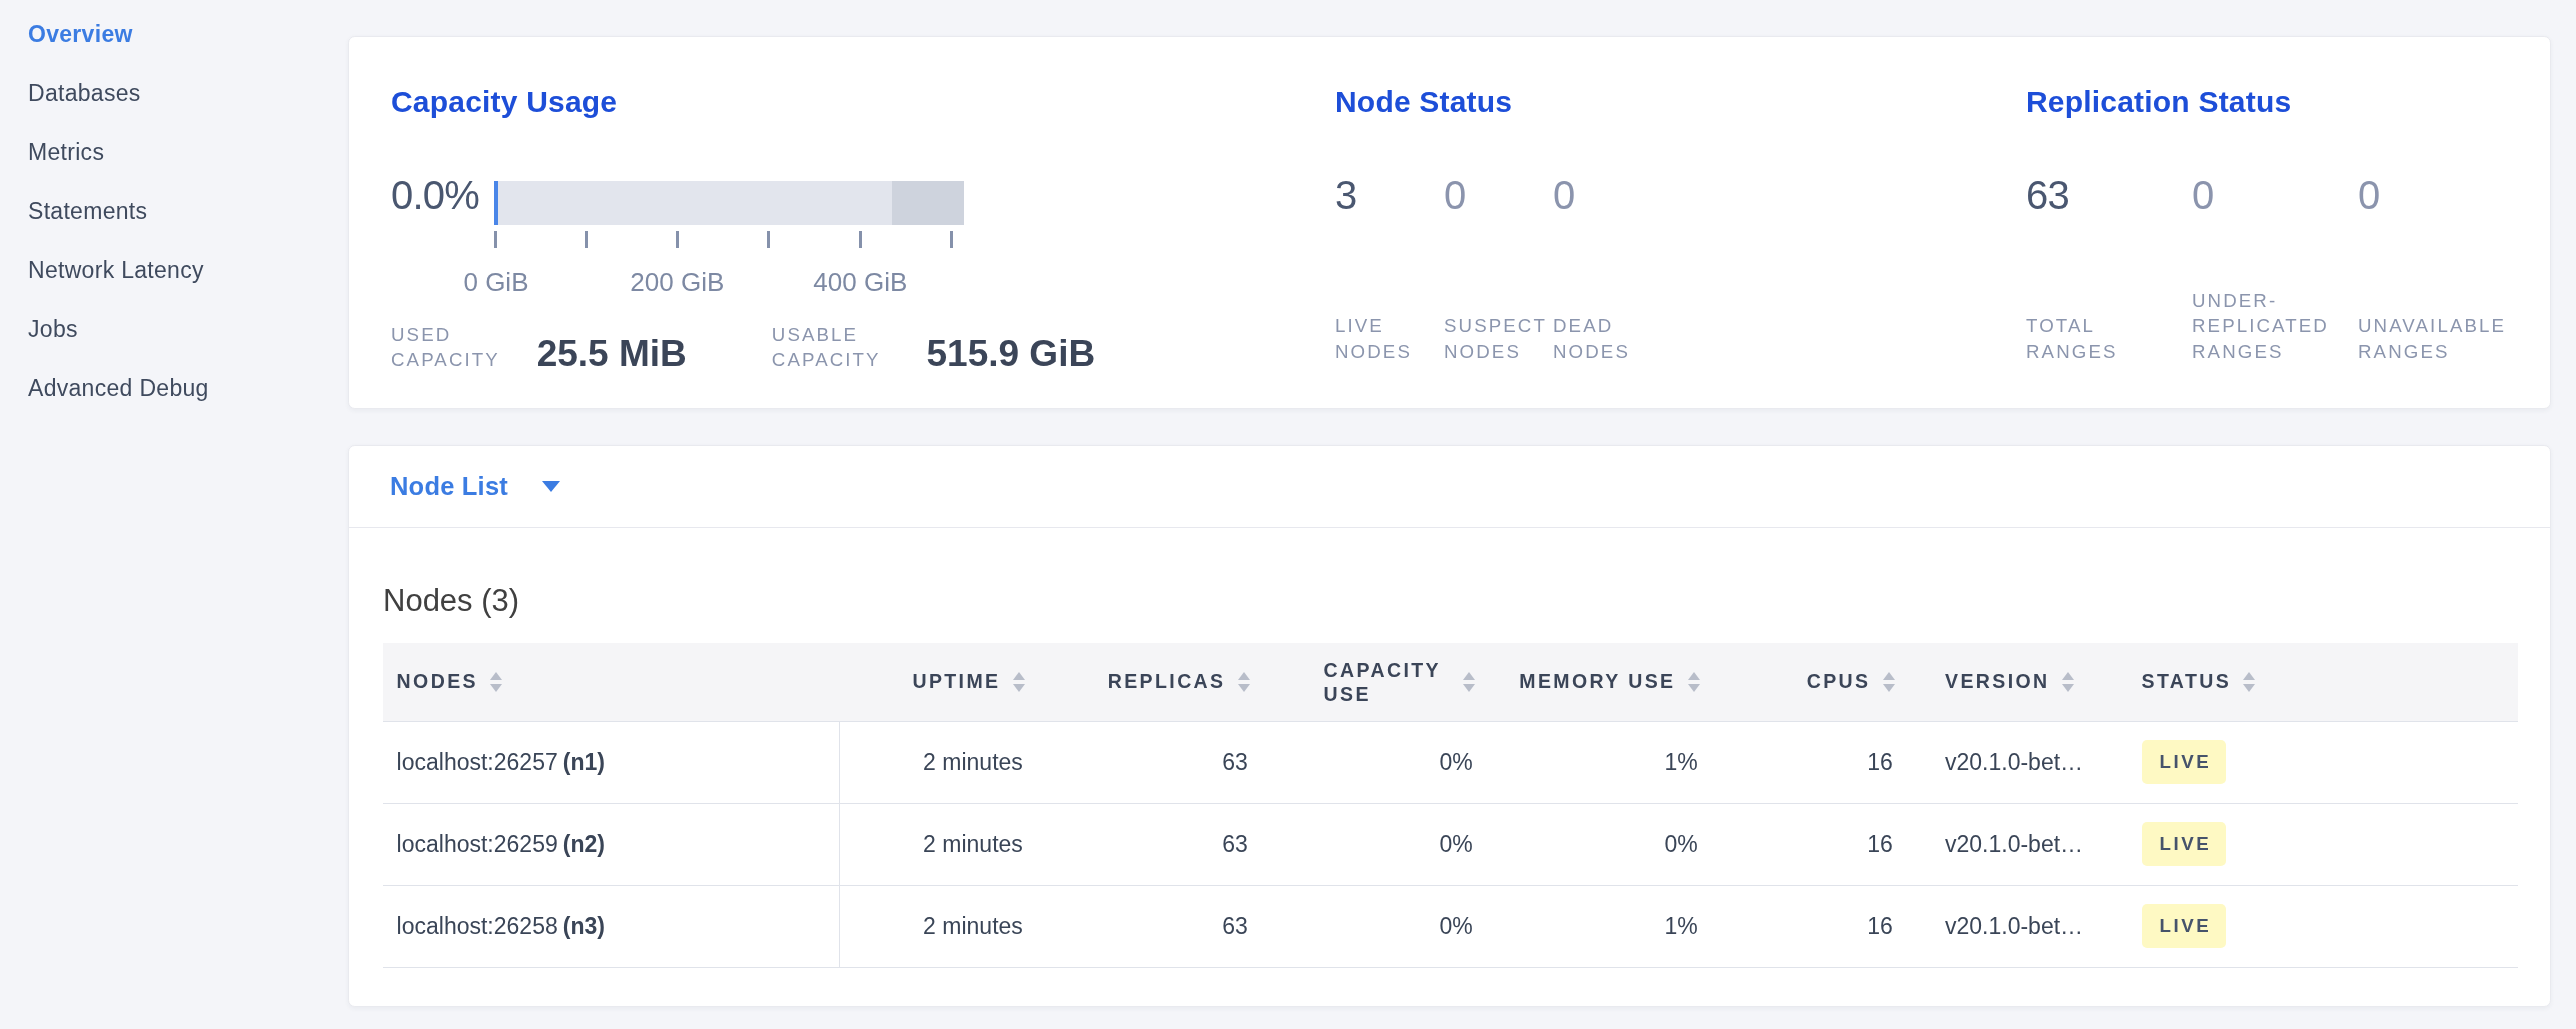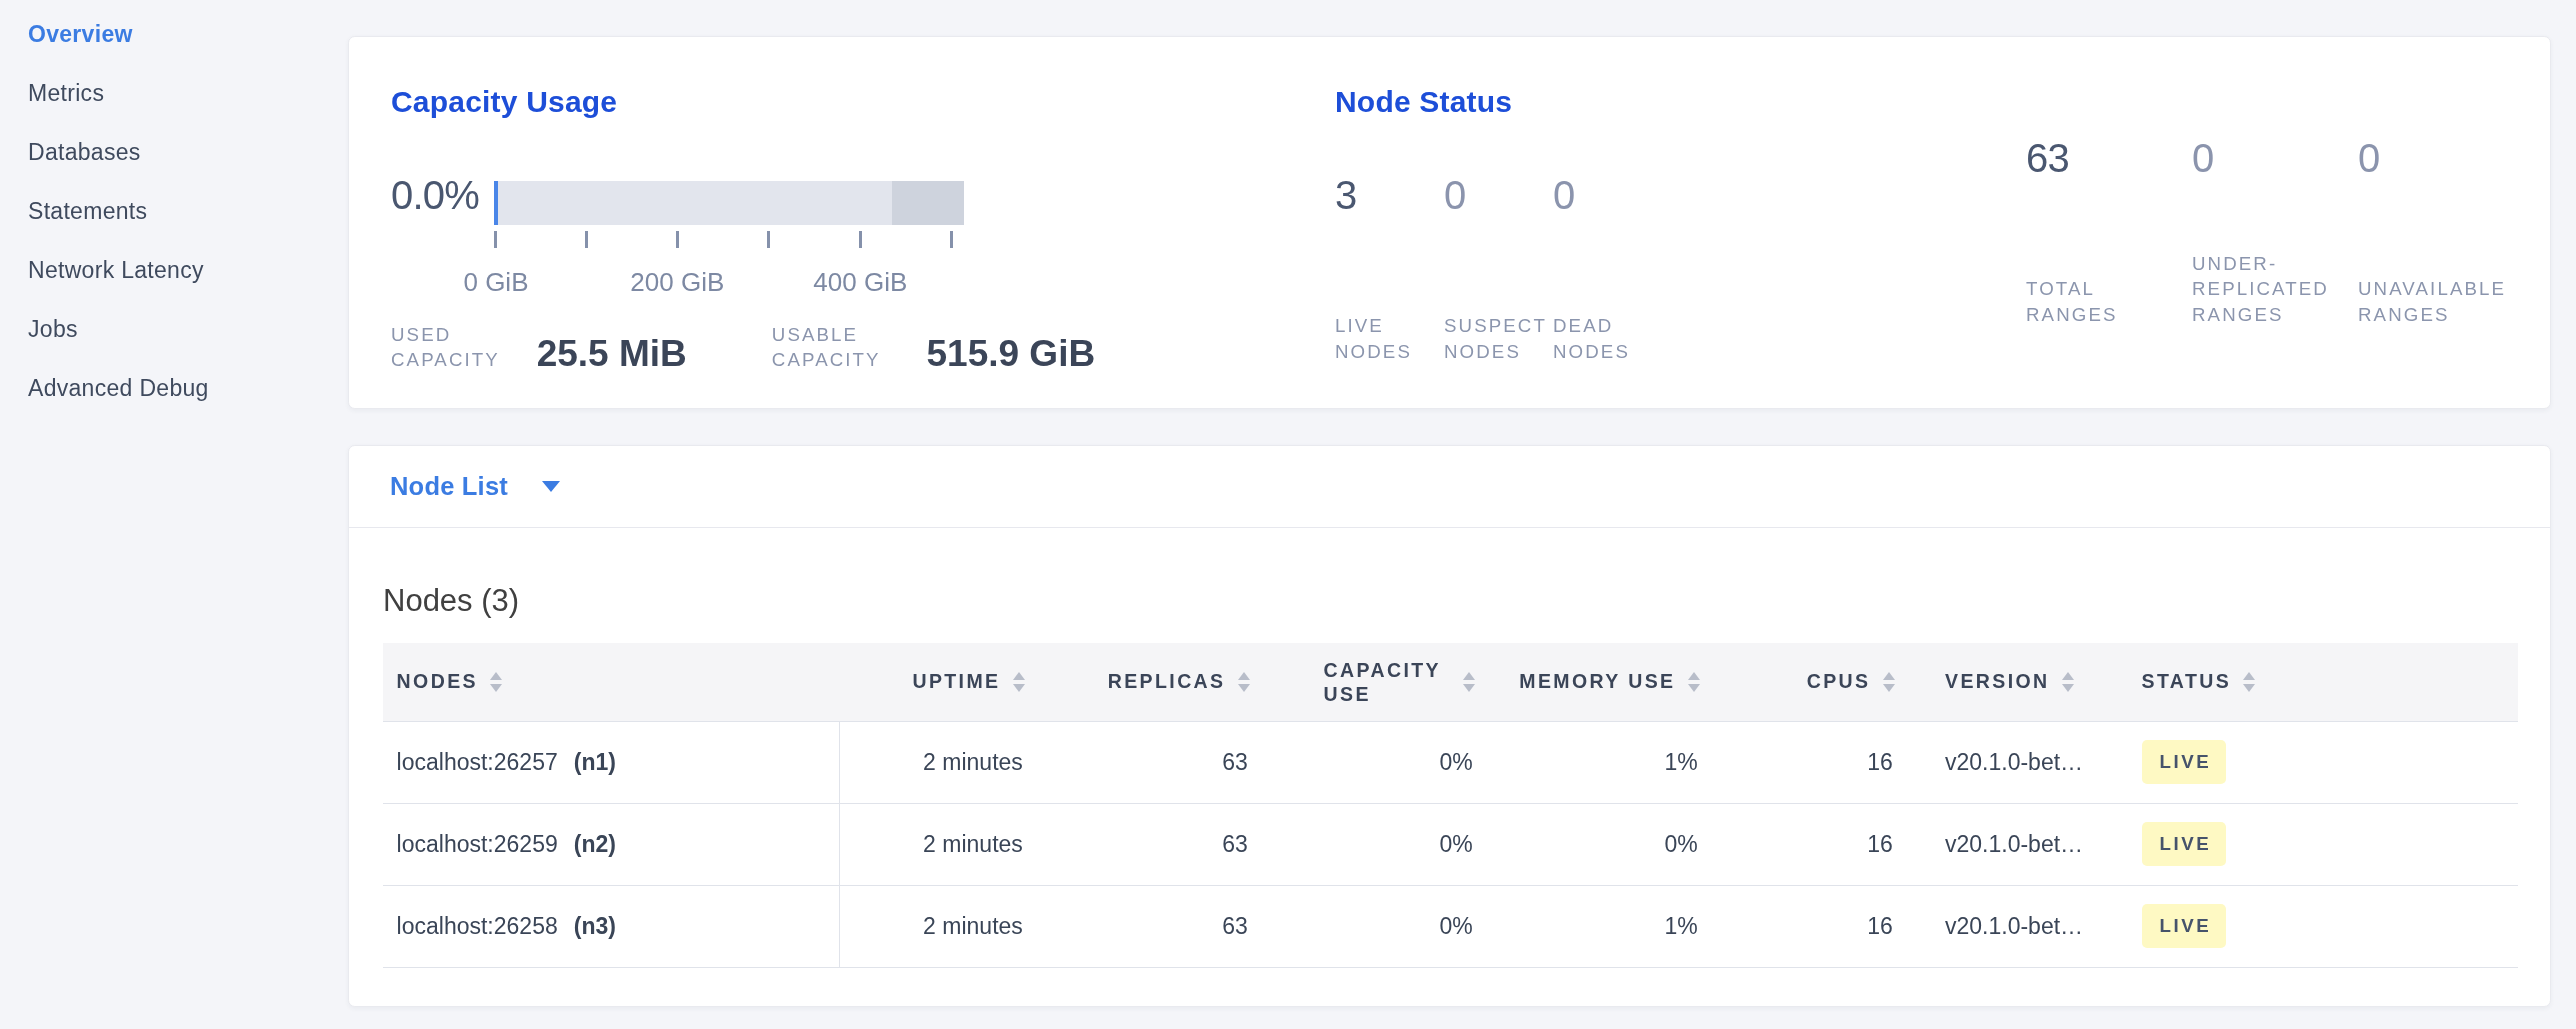--- a/index.html
+++ b/index.html
@@ -111,35 +111,35 @@
   .sort { display:inline-flex; flex-direction:column; margin-left:12px; }
   .sort i { display:block; width:0; height:0; border-left:6.8px solid transparent; border-right:6.8px solid transparent; }
   .sort i.up { border-bottom:8.5px solid #b8bdc9; margin-bottom:4.2px; }
   .sort i.dn { border-top:8.5px solid #b8bdc9; }
 
   tbody td { height:82px; font-size:23px; color:#3a4557; border-bottom:0.8px solid #e0e3ea; background:#fff; }
   tbody td.c-node { padding-left:13.6px; border-right:0.8px solid #e0e3ea; cursor:pointer; }
   tbody td.num { text-align:right; padding-right:10.2px; }
   tbody td.c-version { padding-left:42px; }
   tbody td.c-status { padding-left:13.6px; }
-  td.c-node b { font-weight:700; margin-left:16px; }
+  td.c-node b { font-weight:700; margin-left:5px; }
 
   .badge {
     display:inline-block; background:#fef9c3; color:#46536b; border-radius:5.1px;
     font-size:18.7px; font-weight:700; letter-spacing:2.5px; padding:11px 15.3px 10.2px 18px;
   }
 </style>
 </head>
 <body>
 
 <nav class="sidebar">
   <ul>
     <li class="active">Overview</li>
+    <li>Databases</li>
     <li>Metrics</li>
-    <li>Databases</li>
     <li>Statements</li>
     <li>Network Latency</li>
     <li>Jobs</li>
     <li>Advanced Debug</li>
   </ul>
 </nav>
 
 <section class="card card-summary">
 
   <div class="sect sect-capacity">
@@ -198,20 +198,21 @@
       <div class="stat">
         <div class="big-num zero">0</div>
         <div class="lbl">
             <span>DEAD NODES</span>
           </div>
       </div>
     </div>
   </div>
 
   <div class="sect sect-replication">
+    <h3 class="panel-title">Replication Status</h3>
     <div class="stats">
       <div class="stat">
         <div class="big-num">63</div>
         <div class="lbl">
             <span>TOTAL RANGES</span>
           </div>
       </div>
       <div class="stat">
         <div class="big-num zero">0</div>
         <div class="lbl">

